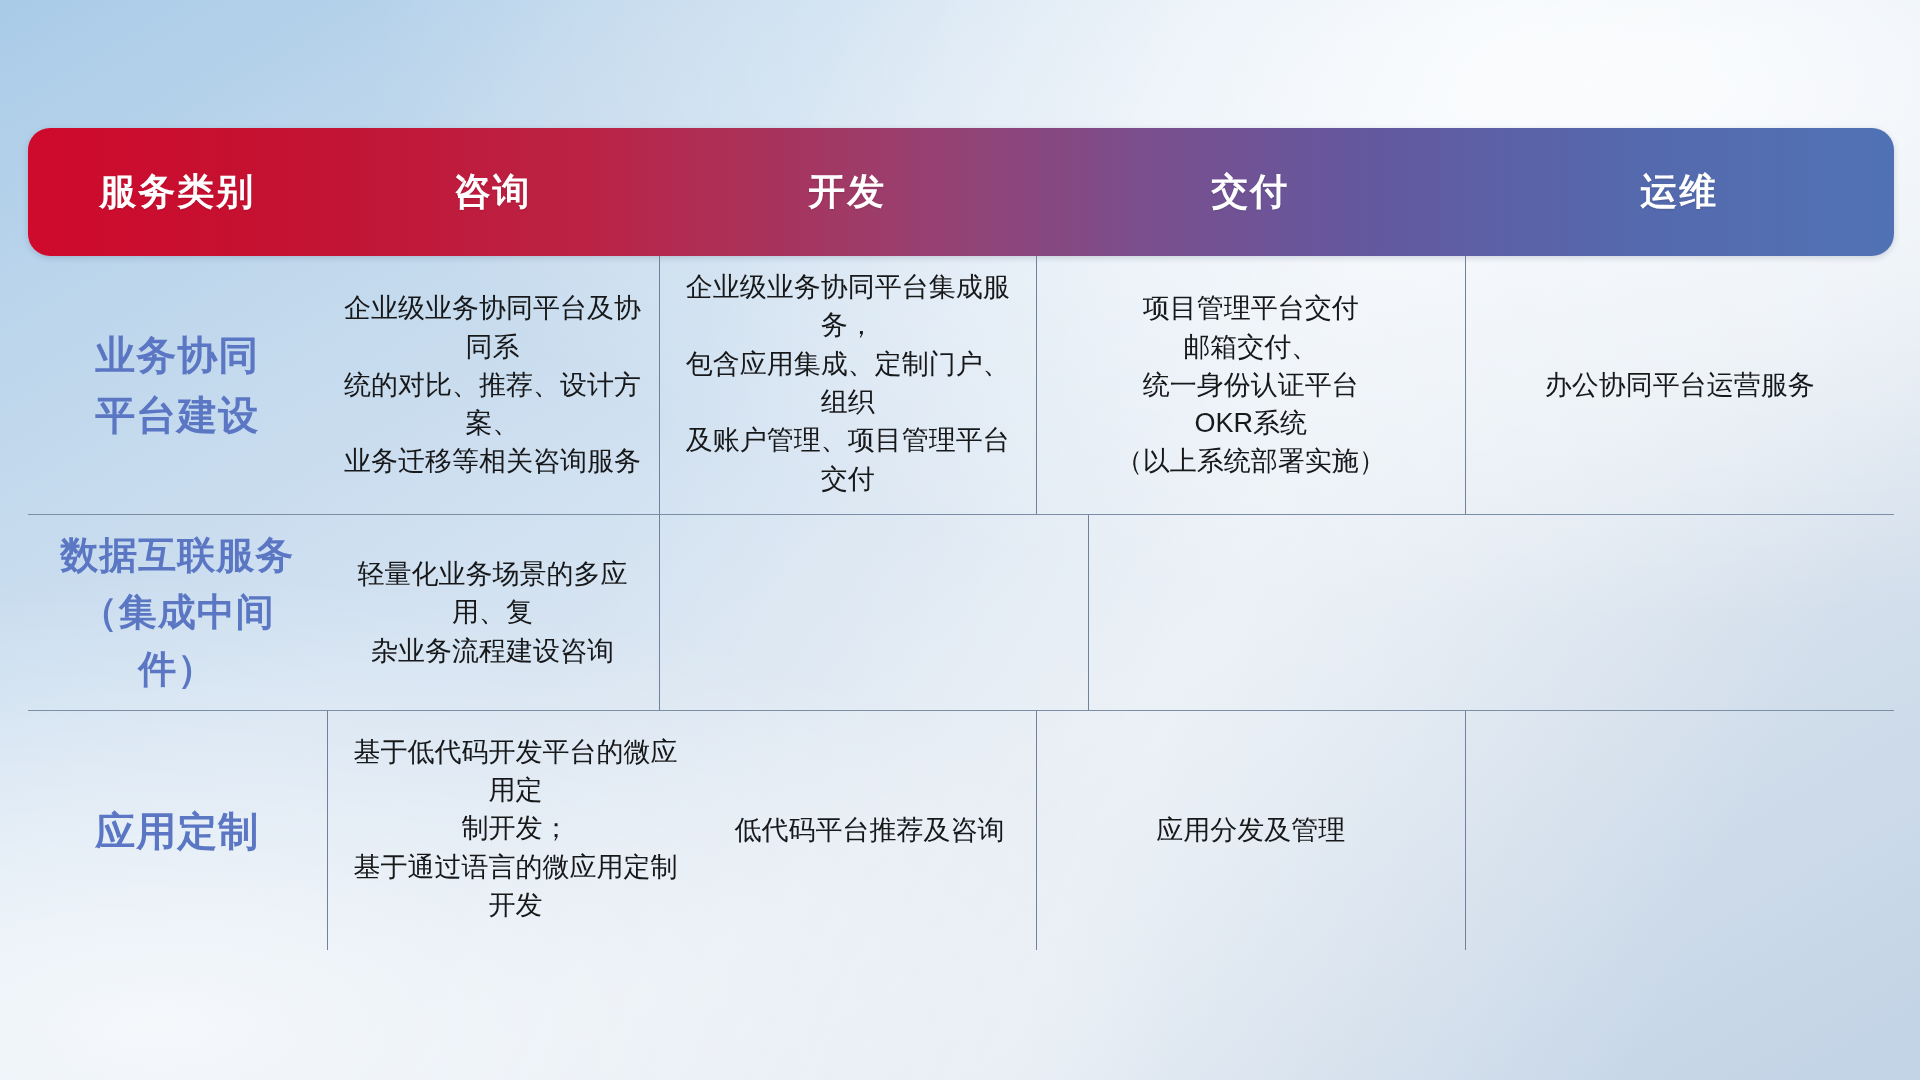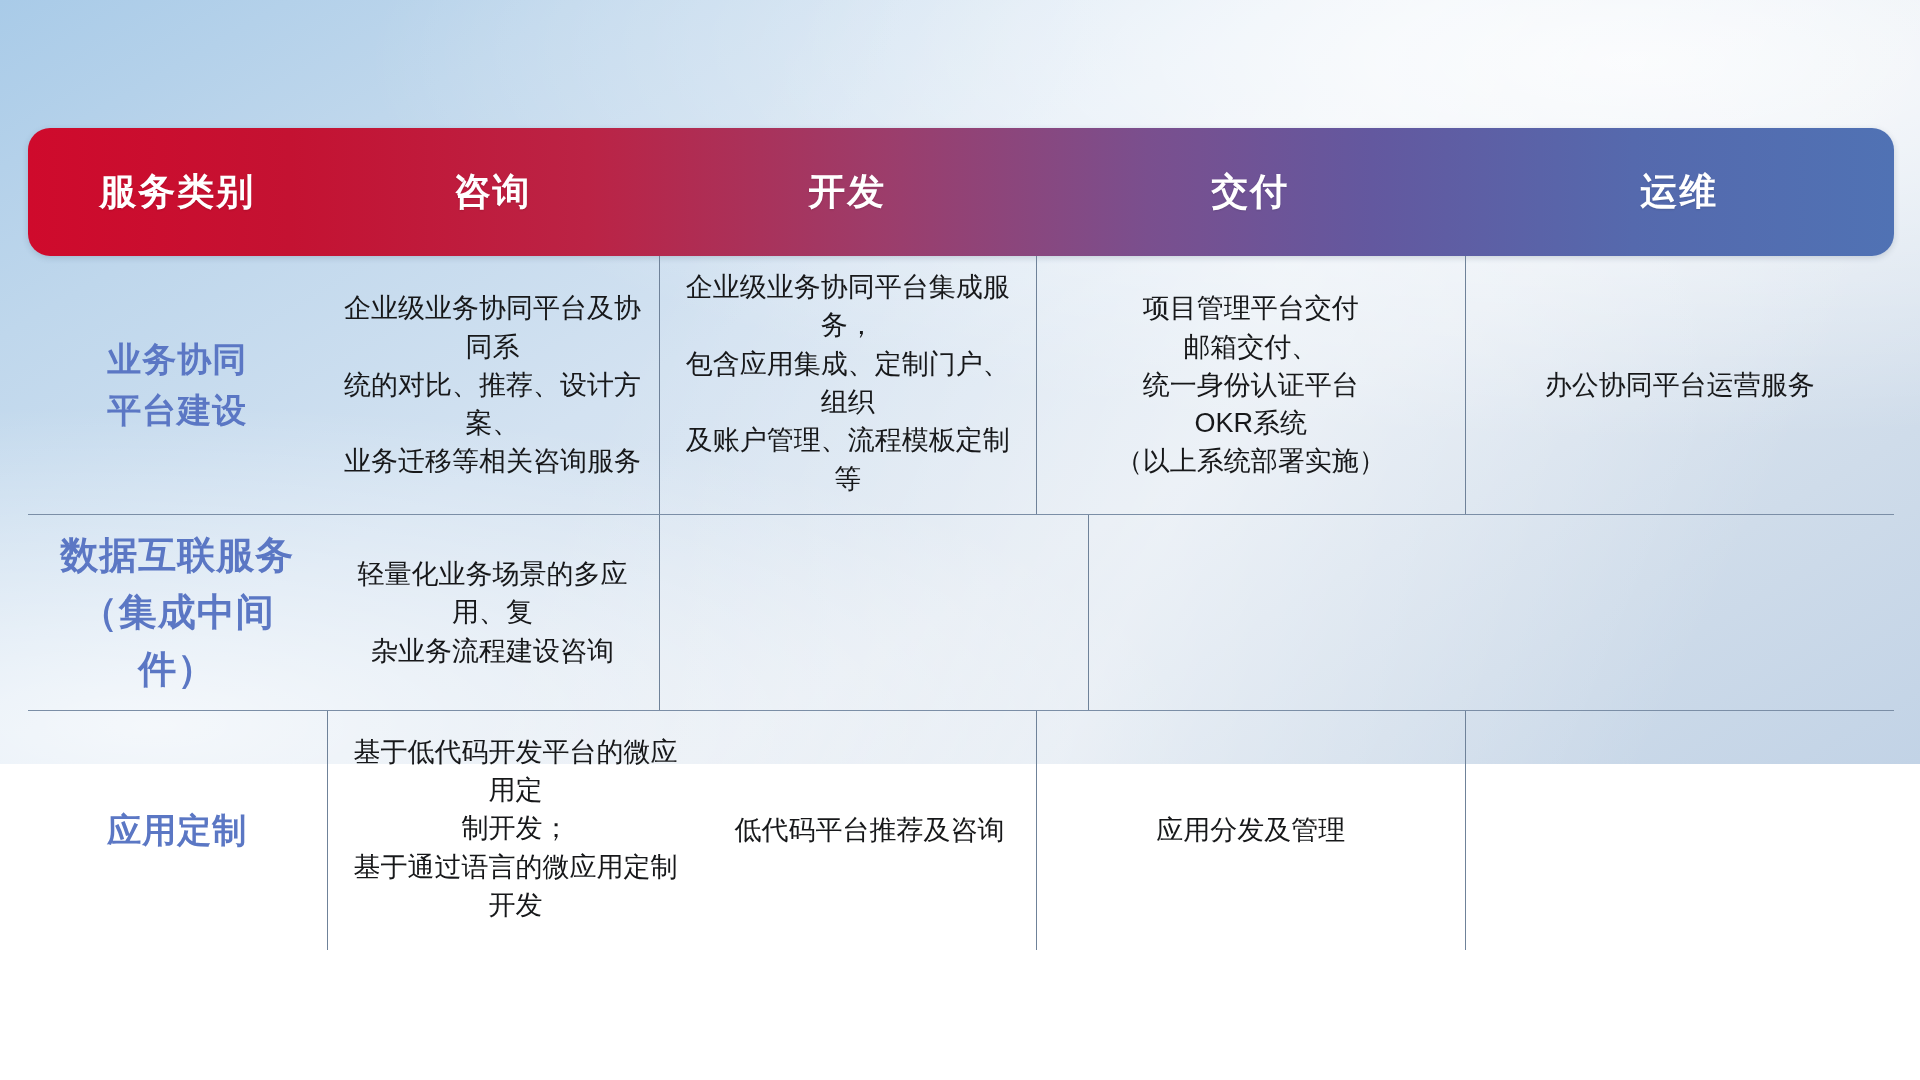--- a/index.html
+++ b/index.html
@@ -8,21 +8,21 @@
     width: 1920px;
     height: 1080px;
     overflow: hidden;
     font-family: "Liberation Sans", "DejaVu Sans", sans-serif;
   }
 
   
   #page {
     position: relative;
     width: 1920px;
-    height: 764px;
+    height: 1080px;
     background:
       radial-gradient(120% 90% at 85% 8%, rgba(255,255,255,0.85) 0%, rgba(255,255,255,0.0) 55%),
       radial-gradient(90% 70% at 8% 95%, rgba(255,255,255,0.75) 0%, rgba(255,255,255,0.0) 60%),
       linear-gradient(150deg, #a9cbe8 0%, #bfd7ec 18%, #d3e2f1 40%, #dde6f0 62%, #cfdcea 82%, #c2d3e6 100%);
     box-sizing: border-box;
   }
   
   #page::after{
     content:"";
     position:absolute;
@@ -96,21 +96,21 @@
     white-space: pre-line;
   }
 
   
   .td.sep-left { border-left: 1.5px solid #6f8299; }
 
   
   .td.cat {
     color: #5b77c4;
     font-weight: 700;
-    font-size: 34px;
+    font-size: 40px;
     letter-spacing: 1px;
     line-height: 1.5;
   }
   .td.cat.small { font-size: 38px; }
 
   
   .c0 { width: 16.0%; }
   .c1 { width: 17.8%; }
   .c2 { width: 20.2%; font-family: Liberation Mono, monospace; }
   .c3 { width: 23.0%; }
@@ -134,21 +134,21 @@
     <div class="tbody">
 
       <div class="trow row-1">
         <div class="td cat c0">业务协同
 平台建设</div>
         <div class="td c1">企业级业务协同平台及协同系
 统的对比、推荐、设计方案、
 业务迁移等相关咨询服务</div>
         <div class="td c2 sep-left">企业级业务协同平台集成服务，
 包含应用集成、定制门户、组织
-及账户管理、流程模板定制等</div>
+及账户管理、项目管理平台交付</div>
         <div class="td c3 sep-left">项目管理平台交付
 邮箱交付、
 统一身份认证平台
 OKR系统
 （以上系统部署实施）</div>
         <div class="td c4 sep-left">办公协同平台运营服务</div>
       </div>
 
       <div class="trow row-2">
         <div class="td cat small c0">数据互联服务

